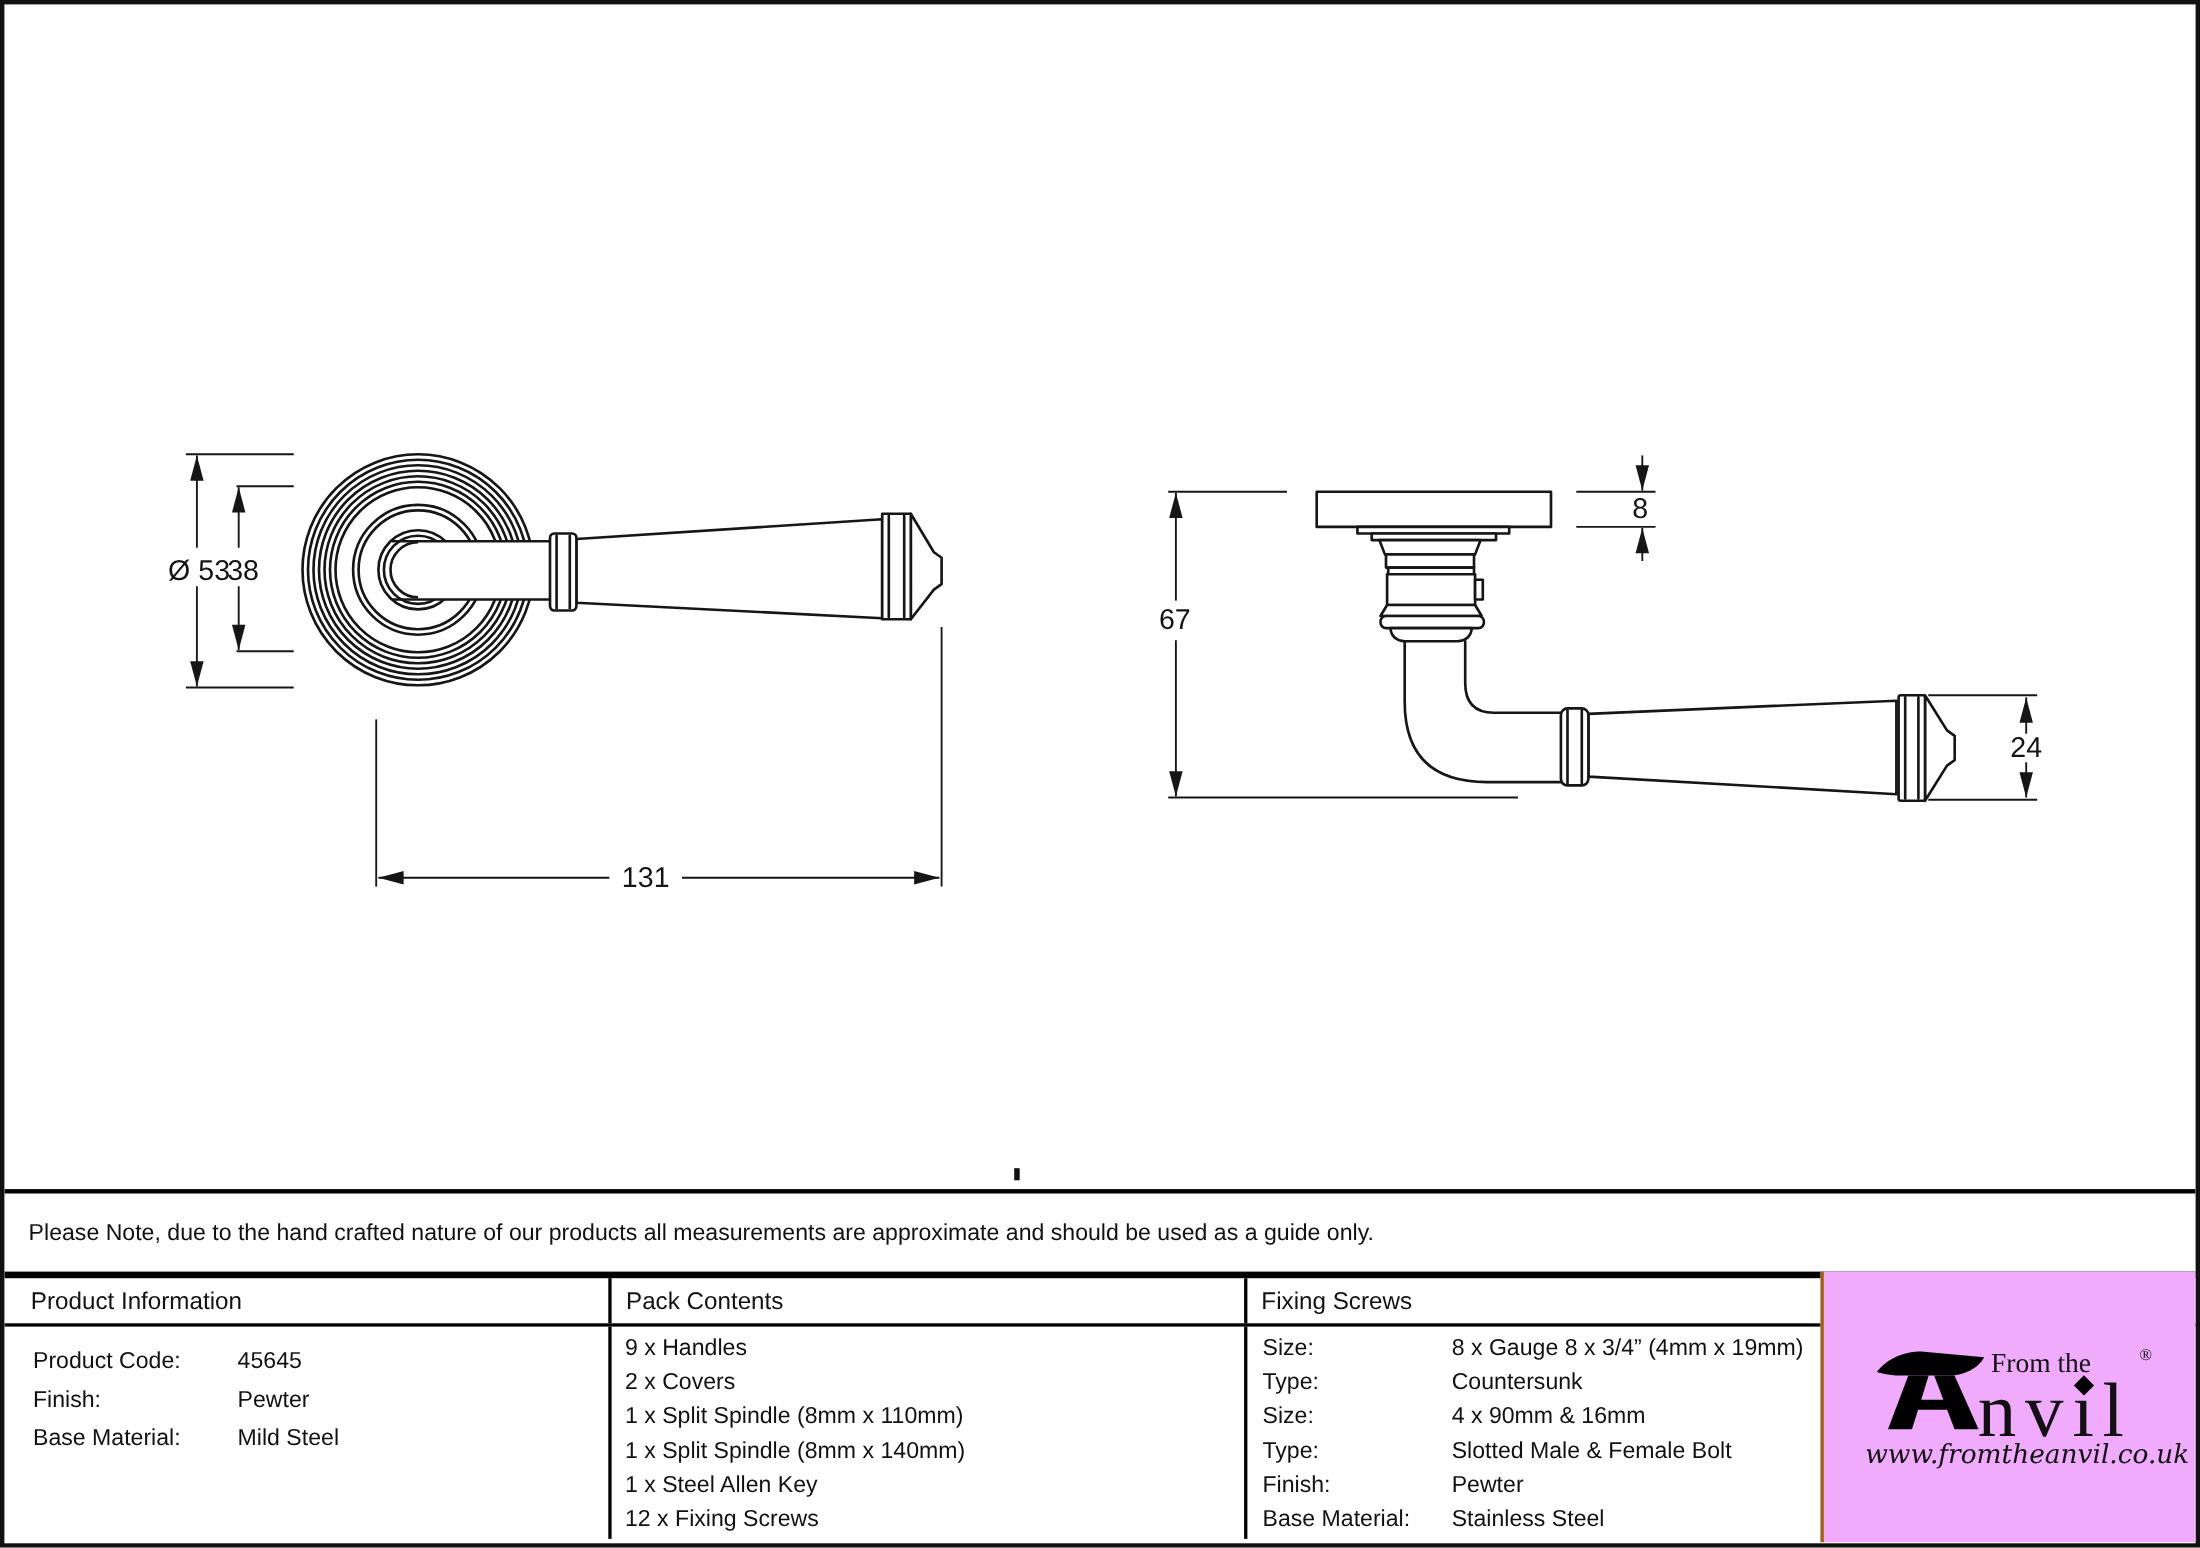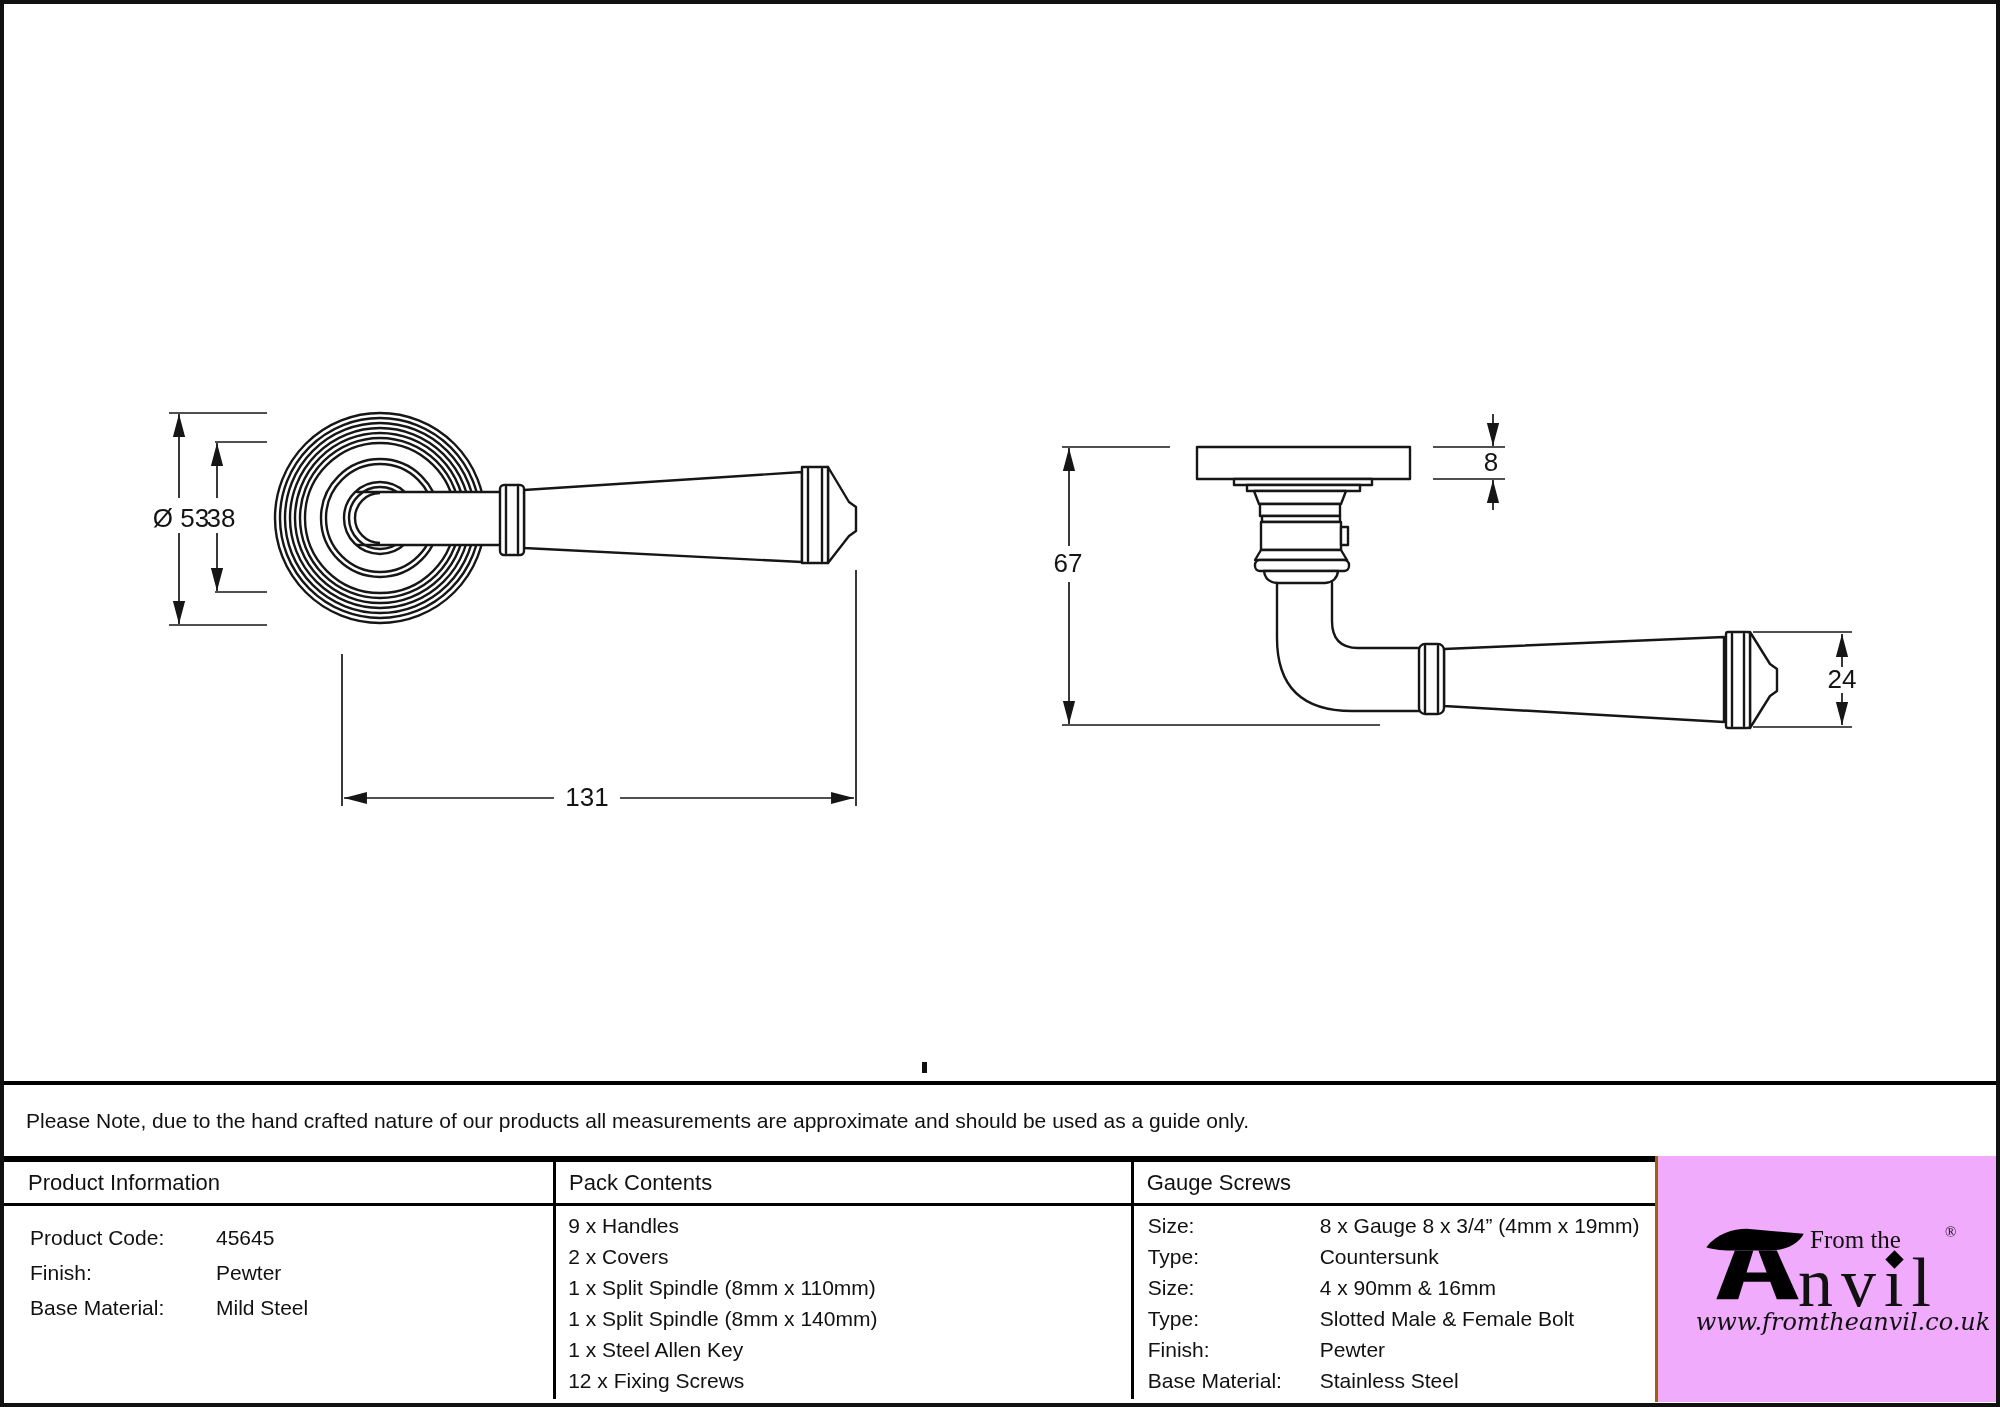--- a/index.html
+++ b/index.html
@@ -174,21 +174,21 @@
 
   <div class="spec-table">
     <div class="trow thead">
       <div class="cell c1">
         <span>Product Information</span>
       </div>
       <div class="cell c2">
         <span>Pack Contents</span>
       </div>
       <div class="cell c3">
-        <span>Gauge Screws</span>
+        <span>Fixing Screws</span>
       </div>
       <div class="cell c4"></div>
     </div>
 
     <div class="trow tbody">
       <div class="cell c1">
         <div class="kv">
           <span class="k">Product Code:</span>
           <span class="v">45645</span>
         </div>

